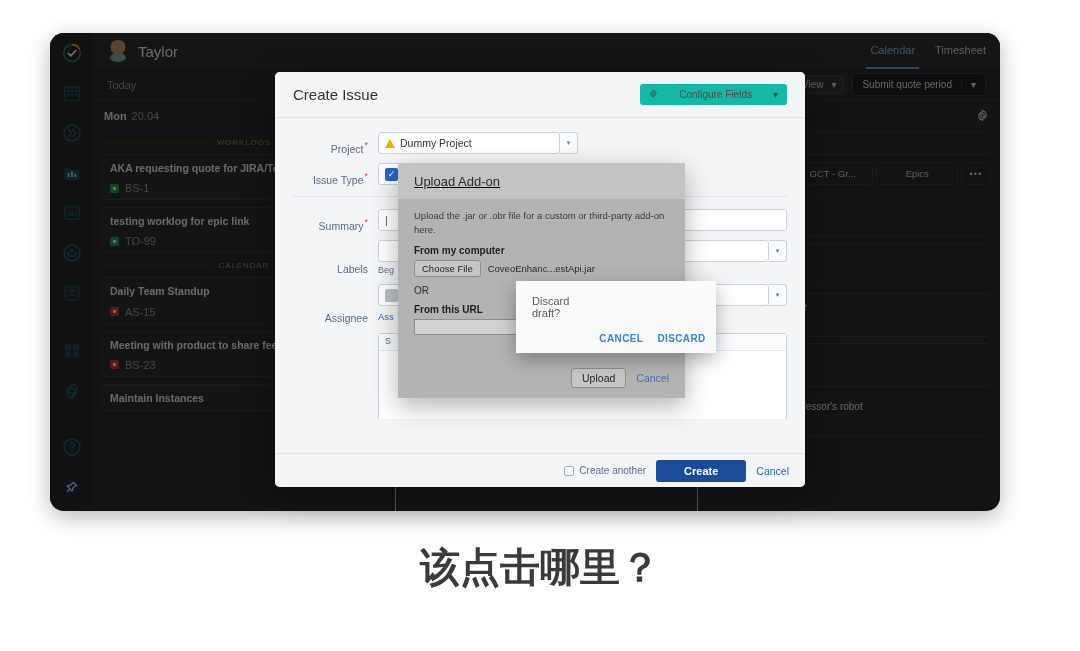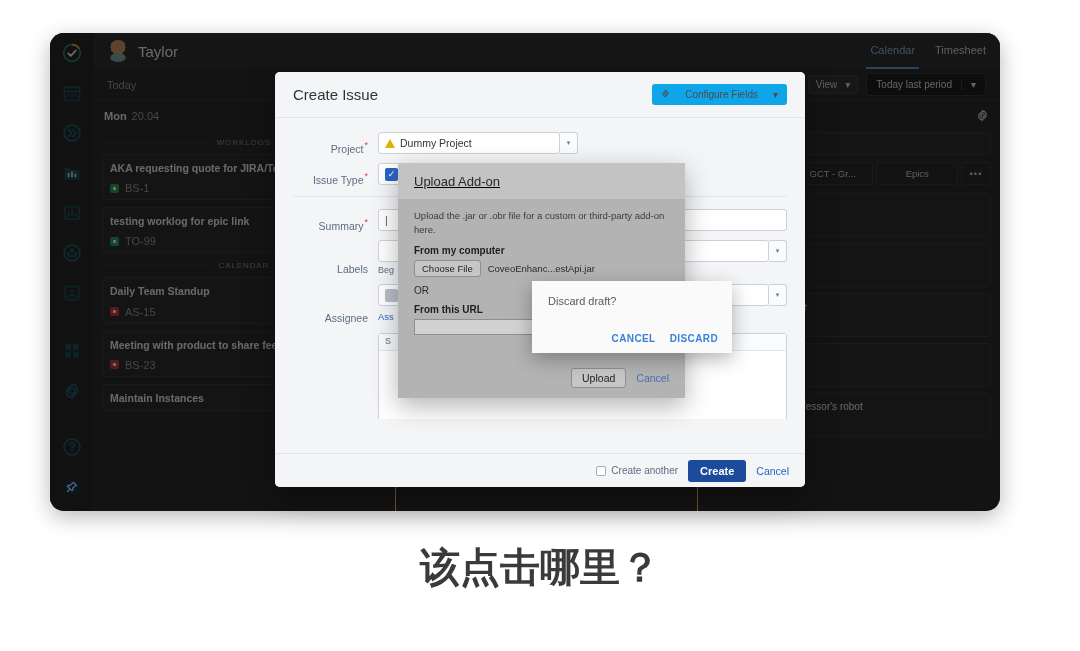--- a/index.html
+++ b/index.html
@@ -136,22 +136,22 @@
     background:#f4f5f7; border-radius:5px; z-index:50;
     box-shadow:0 10px 30px rgba(0,0,0,.35); overflow:hidden;
     display:flex; flex-direction:column;
   }
   #ci-header {
     height:46px; display:flex; align-items:center; padding:0 18px; flex:none;
     border-bottom:1px solid #e2e4e9; background:#f4f5f7;
   }
   #ci-title { font-size:15px; color:#333; }
   #configure-fields {
-    margin-left:auto; font-size:10px; color:#4c4c4c; background:#0ea5e9;
-    border-radius:3px; padding:5px 9px; display:flex; align-items:center; gap:15px;
+    margin-left:auto; font-size:10px; color:#4c4c4c; background:#14b8a6;
+    border-radius:3px; padding:5px 9px; display:flex; align-items:center; gap:21px;
   }
   #ci-body { flex:1; padding:14px 18px 4px 18px; overflow:hidden; position:relative; }
   .frow { display:flex; align-items:flex-end; margin-bottom:9px; }
   .flabel {
     width:85px; text-align:right; padding-right:10px; font-size:10.5px;
     color:#5e6c84; padding-top:4px; flex:none;
   }
   .req { color:#d04437; font-size:9px; vertical-align:super; margin-left:1px; }
   .fctrl { flex:1; min-width:0; }
   .finput {
@@ -185,21 +185,21 @@
   #desc-toolbar { height:17px; border-bottom:1px solid #e4e6ea; background:#fafbfc; font-size:9px; color:#5e6c84; padding:2px 6px; }
   #desc-resize { position:absolute; right:2px; bottom:2px; width:7px;height:7px;
     border-right:1px solid #9aa0ab; border-bottom:1px solid #9aa0ab; }
   #desc-underline { position:absolute; left:0; bottom:-1px; width:28px; height:2px; background:#2a4f9e; }
   #ci-footer {
     height:34px; flex:none; border-top:1px solid #e2e4e9; background:#f4f5f7;
     display:flex; align-items:center; justify-content:flex-end; gap:10px; padding:0 16px;margin-top:34px;
   }
   #create-another { display:flex; align-items:center; gap:5px; font-size:10px; color:#5e6c84; }
   #create-another .cb { width:10px;height:10px;border:1px solid #a5adba;background:#fff;border-radius:2px; }
-  #create-btn { background:#1c4b9b; color:#fff; font-size:11px; font-weight:bold; border-radius:3px; padding:5px 12px; }
+  #create-btn { background:#1c4b9b; color:#fff; font-size:11px; font-weight:bold; border-radius:3px; padding:5px 28px; }
   #ci-cancel { font-size:10.5px; color:#2a64c8; }
 
   
   #upload-dialog {
     position:absolute; left:398px; top:163px; width:287px; height:235px;
     background:#b3b3b3; z-index:60; box-shadow:0 8px 24px rgba(0,0,0,.3);
     display:flex; flex-direction:column;
   }
   #ua-header { height:36px; background:#c3c3c3; display:flex; align-items:center; padding:0 16px; flex:none;text-decoration:underline; }
   #ua-title { font-size:13px; color:#2a2a2a; }
@@ -213,23 +213,23 @@
   }
   #file-name { font-size:9.5px; color:#2b2b2b; }
   #ua-or { font-size:10px; color:#2b2b2b; margin-top:8px; }
   #url-input { background:#d2d2d2; border:1px solid #8e8e8e; height:16px; margin-top:4px; width:100%; }
   #ua-footer { height:40px; flex:none; display:flex; align-items:center; justify-content:flex-end; gap:10px; padding:0 16px; }
   #upload-btn { background:#c6c6c6; border:1px solid #8e8e8e; border-radius:3px; font-size:10.5px; color:#1e1e1e; padding:3px 10px; }
   #ua-cancel { font-size:10.5px; color:#4a6fb5; }
 
   
   #discard-dialog {
-    position:absolute; left:532px; top:281px; width:200px; height:72px;
+    position:absolute; left:516px; top:281px; width:200px; height:72px;
     background:#fafafa; z-index:70; box-shadow:0 6px 18px rgba(0,0,0,.3);
-    display:flex; flex-direction:column;
+    display:flex; 
   }
   #dd-msg { padding:14px 16px 0 16px; font-size:11px; color:#5a5a5a; }
   #dd-actions { margin-top:auto; display:flex; justify-content:flex-end; gap:14px; padding:0 14px 9px 14px; }
   .dd-btn { font-size:10px; font-weight:bold; letter-spacing:.4px; color:#3b82d6; }
 
   
   #caption {
     position:absolute; left:0; top:540px; width:1080px; text-align:center;
     font-size:40px; font-weight:bold; color:#3a3a3a;
     font-family: "DejaVu Sans", sans-serif;
@@ -358,21 +358,21 @@
     </div>
 
     <div id="subbar">
       <div id="today-label">Today</div>
       <div id="subbar-right">
         <div id="view-select">
           <span>View</span>
           <span>▾</span>
         </div>
         <div id="submit-btn">
-          <span>Today last period</span>
+          <span>Submit quote period</span>
           <span class="sep">▾</span>
         </div>
       </div>
     </div>
 
     <div id="cols">
 
       <div class="col">
         <div class="day-head">
           <span class="day-name">Mon</span>

